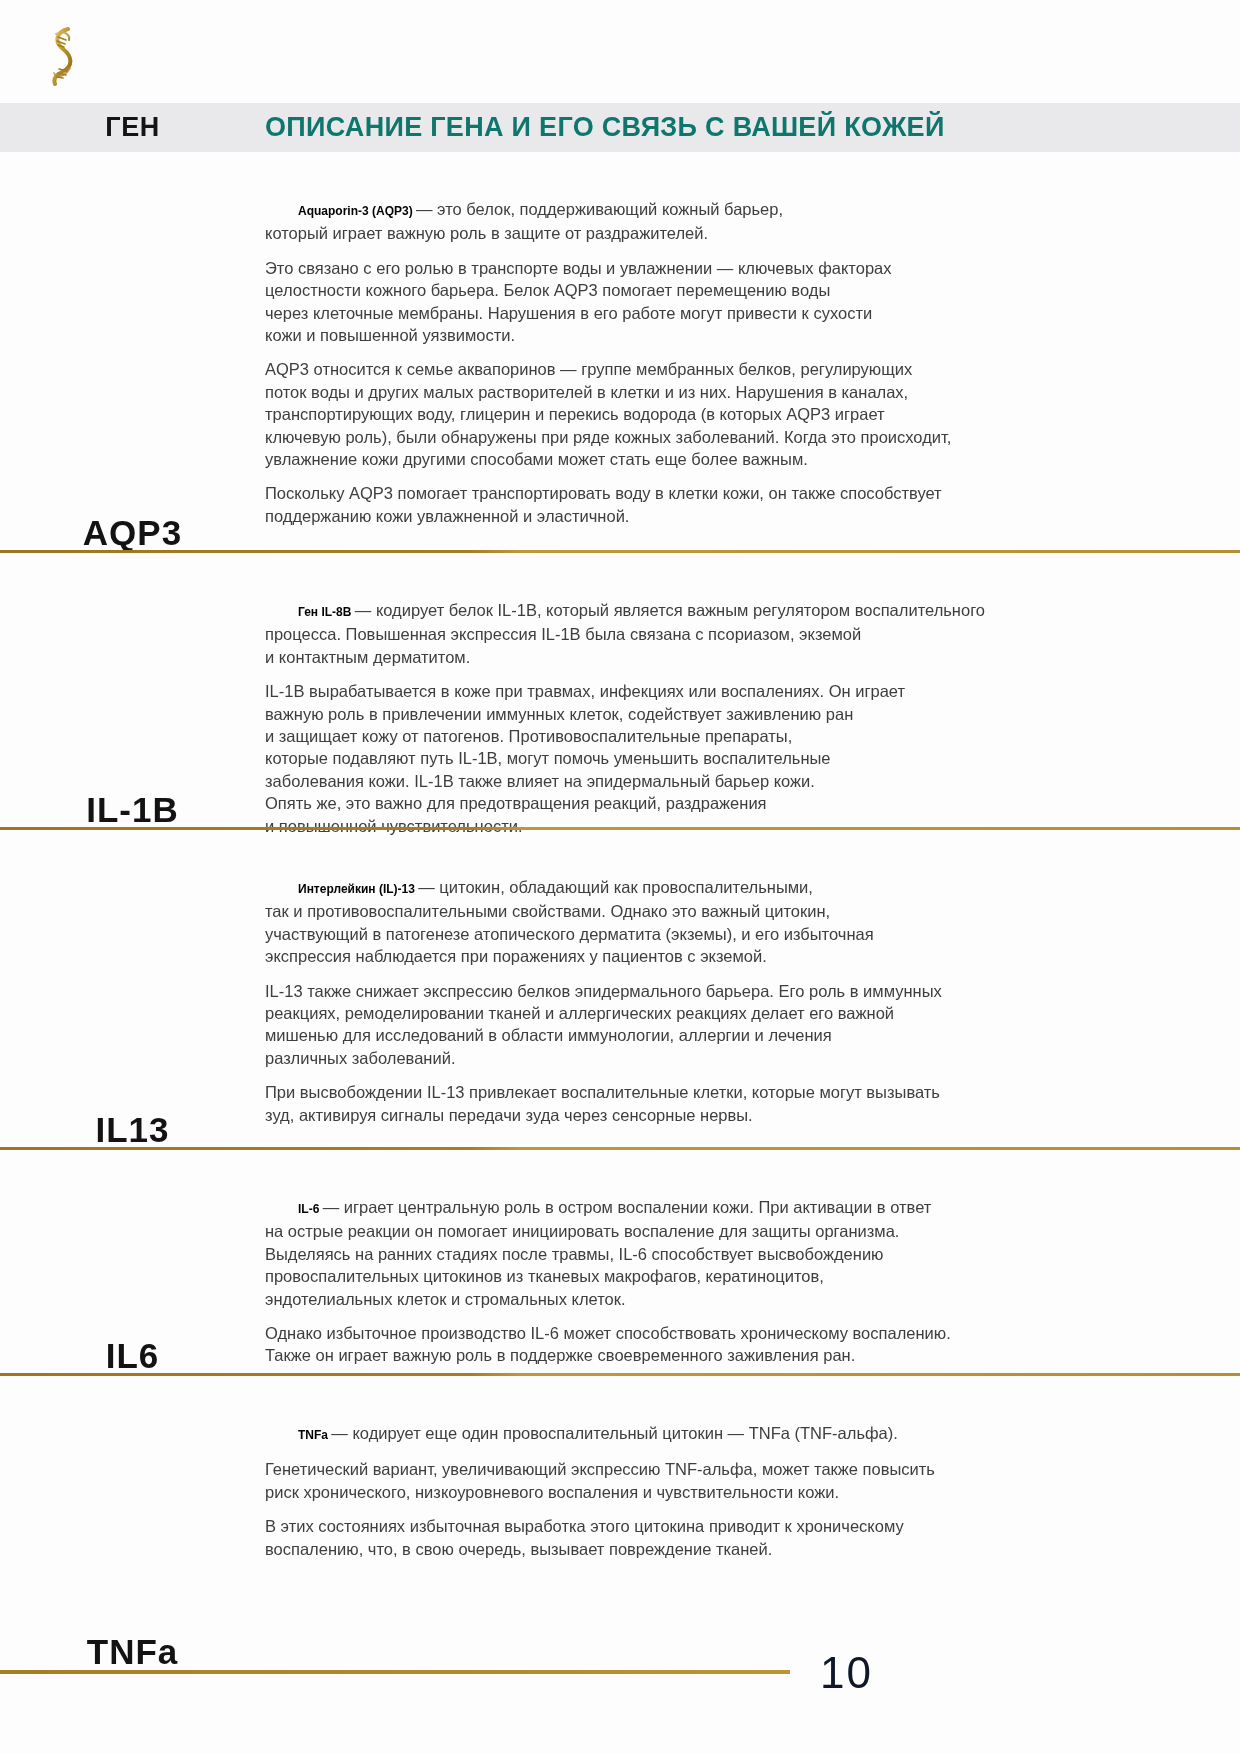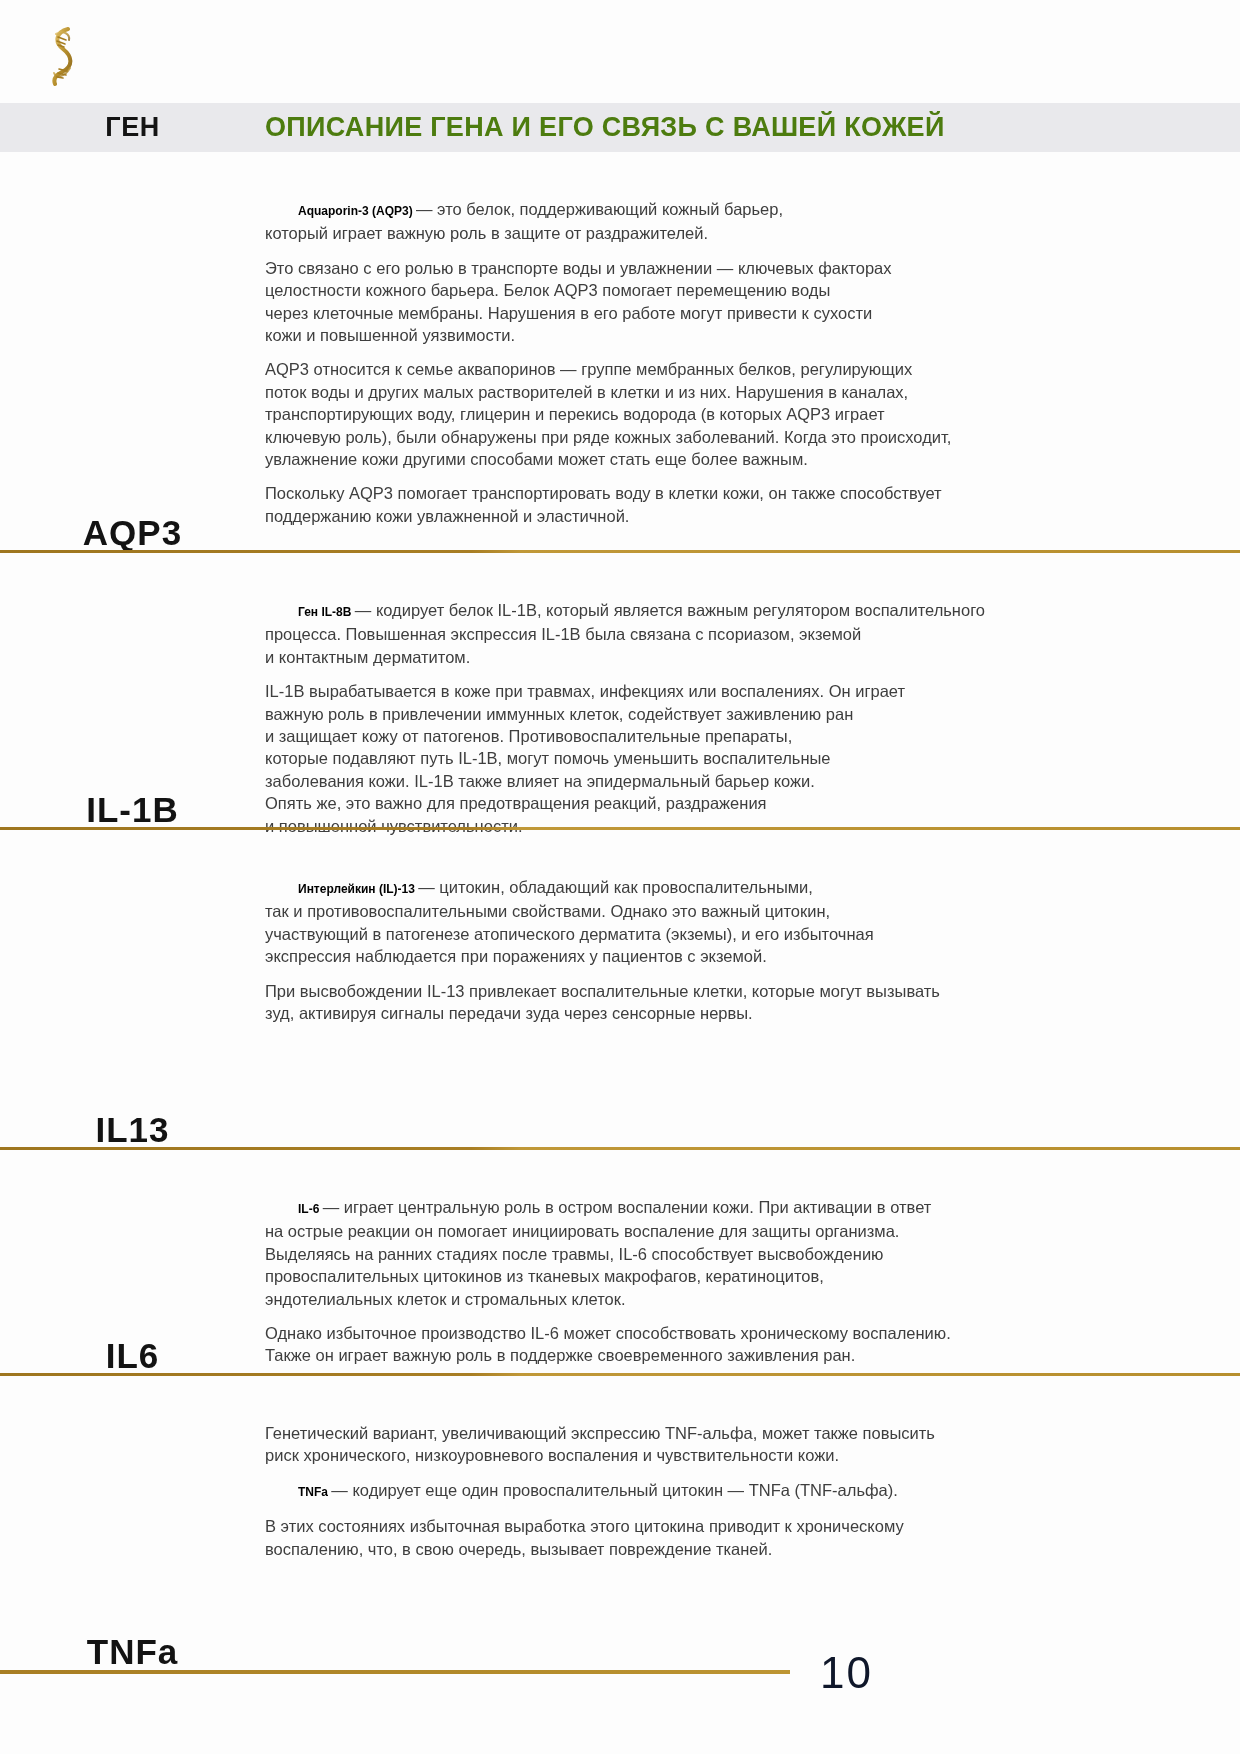--- a/index.html
+++ b/index.html
@@ -20,21 +20,21 @@
   
   .header-bar{
     height:49px;background:#e9e9ec;
     display:flex;align-items:center;
   }
   .th-gene{
     width:265px;text-align:center;
     font-size:27px;font-weight:700;color:#141414;letter-spacing:0.5px;
   }
   .th-desc{
-    font-size:27px;font-weight:700;color:#4d7c0f;letter-spacing:0.3px;
+    font-size:27px;font-weight:700;color:#0f766e;letter-spacing:0.3px;
   }
 
   
   .gene-table{display:block;}
   .gene-section{
     display:flex;position:relative;
   }
   .gene-section:nth-of-type(1){height:401px;}
   .gene-section:nth-of-type(2){height:277px;}
   .gene-section:nth-of-type(3){height:320px;}
@@ -152,20 +152,24 @@
 
   <section class="gene-section">
     <div class="gene-col">
       <div class="gene-name">IL13</div>
     </div>
     <div class="desc-col">
           <p class="para"><span class="lead">Интерлейкин (IL)-13 </span>— цитокин, обладающий как провоспалительными,
 так и противовоспалительными свойствами. Однако это важный цитокин,
 участвующий в патогенезе атопического дерматита (экземы), и его избыточная
 экспрессия наблюдается при поражениях у пациентов с экземой.</p>
+          <p class="para">IL-13 также снижает экспрессию белков эпидермального барьера. Его роль в иммунных
+реакциях, ремоделировании тканей и аллергических реакциях делает его важной
+мишенью для исследований в области иммунологии, аллергии и лечения
+различных заболеваний.</p>
           <p class="para">При высвобождении IL-13 привлекает воспалительные клетки, которые могут вызывать
 зуд, активируя сигналы передачи зуда через сенсорные нервы.</p>
         </div>
   </section>
 
   <section class="gene-section">
     <div class="gene-col">
       <div class="gene-name">IL6</div>
     </div>
     <div class="desc-col">
@@ -177,23 +181,23 @@
           <p class="para">Однако избыточное производство IL-6 может способствовать хроническому воспалению.
 Также он играет важную роль в поддержке своевременного заживления ран.</p>
         </div>
   </section>
 
   <section class="gene-section">
     <div class="gene-col">
       <div class="gene-name">TNFa</div>
     </div>
     <div class="desc-col">
+          <p class="para"><span class="lead">TNFa </span>— кодирует еще один провоспалительный цитокин — TNFa (TNF-альфа).</p>
           <p class="para">Генетический вариант, увеличивающий экспрессию TNF-альфа, может также повысить
 риск хронического, низкоуровневого воспаления и чувствительности кожи.</p>
-          <p class="para"><span class="lead">TNFa </span>— кодирует еще один провоспалительный цитокин — TNFa (TNF-альфа).</p>
           <p class="para">В этих состояниях избыточная выработка этого цитокина приводит к хроническому
 воспалению, что, в свою очередь, вызывает повреждение тканей.</p>
         </div>
   </section>
 </div>
 
   <div class="footer">
     <div class="footer-line"></div>
     <div class="page-num">10</div>
   </div>

